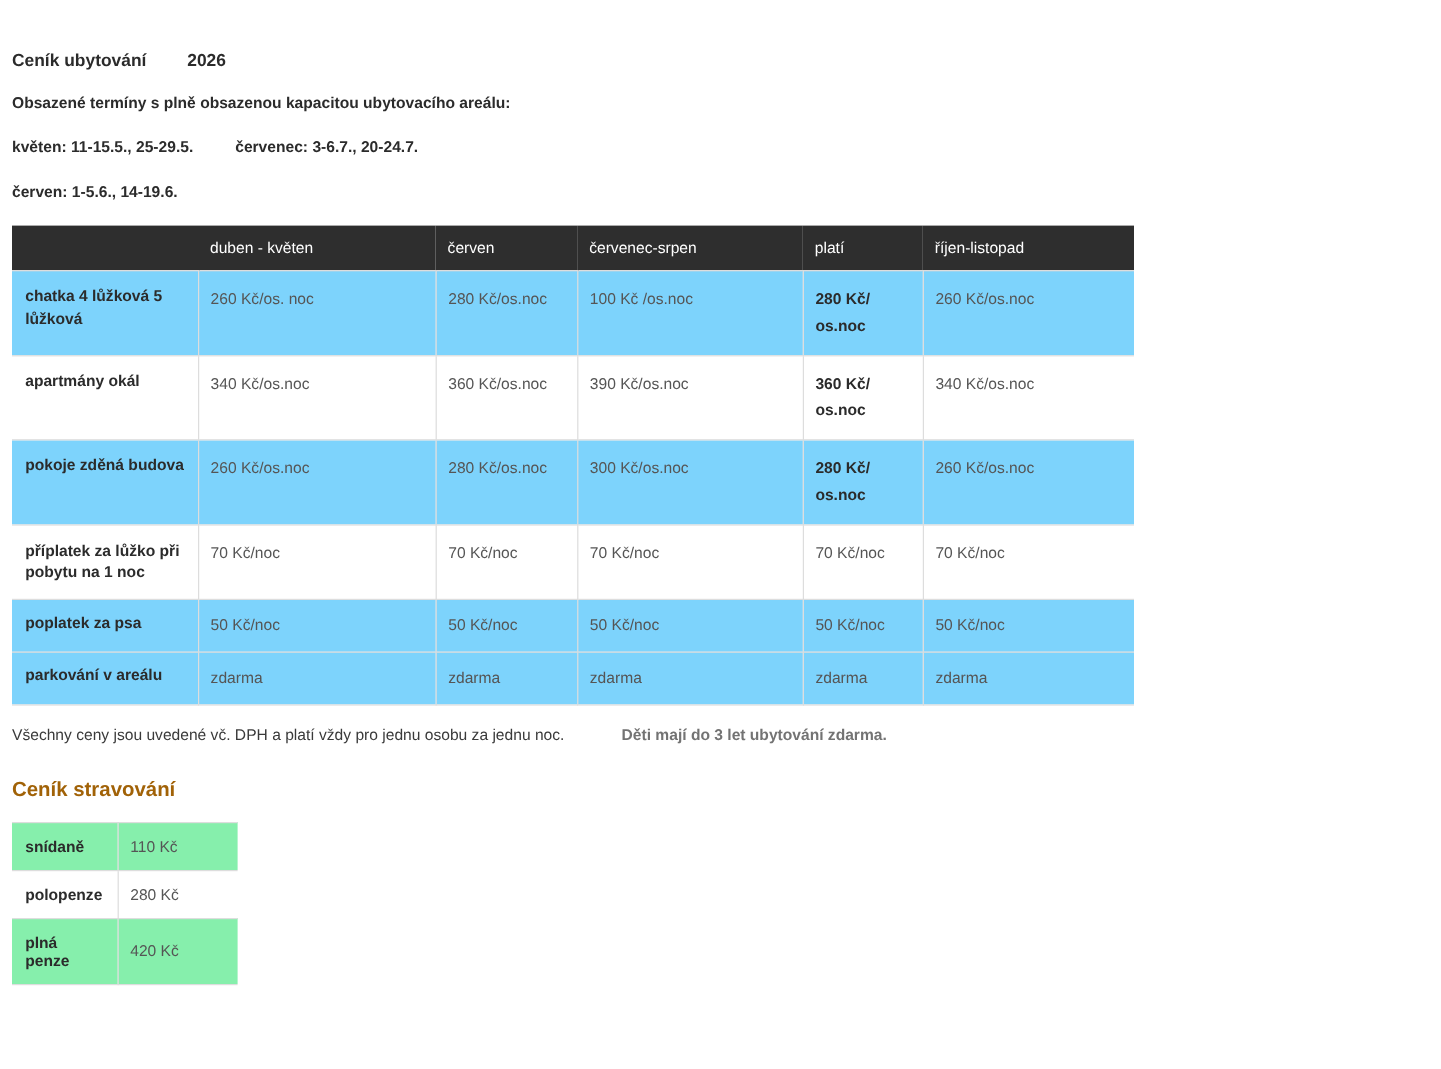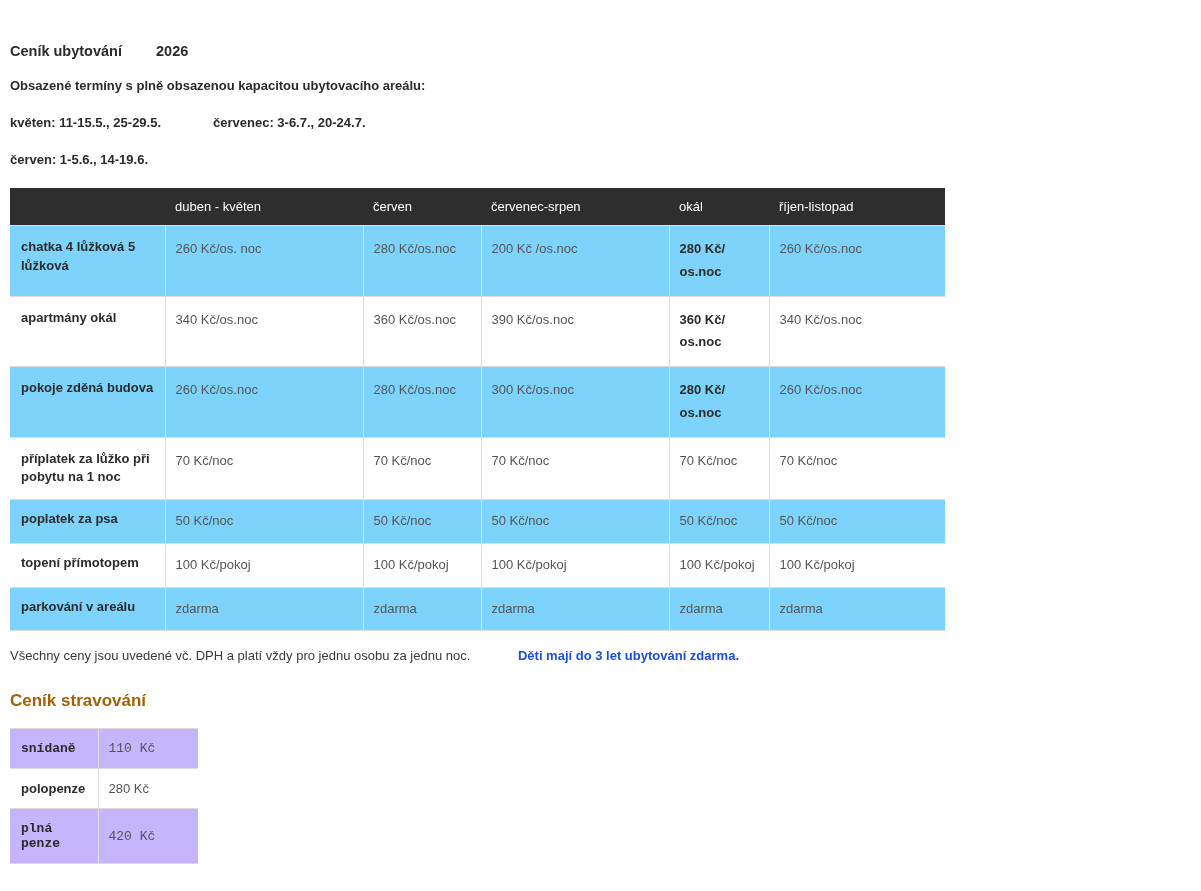--- a/index.html
+++ b/index.html
@@ -41,21 +41,21 @@
     color: #2b2b2b;
     margin-top: 19px;
   }
   .term-line {
     font-weight: bold;
     font-size: 13px;
     color: #2b2b2b;
     margin-top: 22px;
     display: flex;
   }
-  .term-line .seg1 { width: 203px; }
+  .term-line .seg1 { width: 186px; }
   .term-line .seg2 { }
 
   
   table.price {
     border-collapse: collapse;
     margin-top: 21px;
     width: 935px;
     table-layout: fixed;
   }
   table.price thead th {
@@ -108,21 +108,21 @@
   table.price tbody tr.compact th {
     padding-top: 10px;
     padding-bottom: 10px;
   }
 
   .after-table {
     font-size: 13px;
     color: #3a3a3a;
     margin-top: 17px;
   }
-  .after-table b { color: #1d4ed8; padding-left: 44px; }
+  .after-table b { color: #737373; padding-left: 44px; }
 
   
   h2.section {
     color: #a16207;
     font-size: 17px;
     font-weight: bold;
     margin: 28px 0 0 0;
   }
   table.meals {
     border-collapse: collapse;
@@ -143,21 +143,21 @@
   }
   table.meals td {
     font-size: 13px;
     color: #555555;
     padding: 12px 10px;
     border: 1px solid #dddddd;
     border-right: none;
     vertical-align: middle;
   }
   table.meals tr.shade th,
-  table.meals tr.shade td { background: #c4b5fd; font-family: Liberation Mono, monospace; }
+  table.meals tr.shade td { background: #86efac; }
 
   .after-meals {
     font-size: 13px;
     color: #3a3a3a;
     margin-top: 20px;
   }
 </style>
 </head>
 <body>
 
@@ -188,31 +188,31 @@
         <col class="c4">
         <col class="c5">
         <col class="c6">
     </colgroup>
     <thead>
       <tr>
         <th class="corner"></th>
         <th>duben - květen</th>
         <th>červen</th>
         <th>červenec-srpen</th>
-        <th>okál</th>
+        <th>platí</th>
         <th>říjen-listopad</th>
       </tr>
     </thead>
     <tbody>
 
       <tr class="shade">
         <th>chatka 4 lůžková 5 lůžková</th>
         <td>260 Kč/os. noc</td>
         <td>280 Kč/os.noc</td>
-        <td>200 Kč /os.noc</td>
+        <td>100 Kč /os.noc</td>
         <td class="bold-cell">280 Kč/ os.noc</td>
         <td>260 Kč/os.noc</td>
       </tr>
 
       <tr>
         <th>apartmány okál</th>
         <td>340 Kč/os.noc</td>
         <td>360 Kč/os.noc</td>
         <td>390 Kč/os.noc</td>
         <td class="bold-cell">360 Kč/ os.noc</td>
@@ -239,28 +239,20 @@
 
       <tr class="shade compact">
         <th>poplatek za psa</th>
         <td>50 Kč/noc</td>
         <td>50 Kč/noc</td>
         <td>50 Kč/noc</td>
         <td>50 Kč/noc</td>
         <td>50 Kč/noc</td>
       </tr>
 
-      <tr class="compact">
-        <th>topení přímotopem</th>
-        <td>100 Kč/pokoj</td>
-        <td>100 Kč/pokoj</td>
-        <td>100 Kč/pokoj</td>
-        <td>100 Kč/pokoj</td>
-        <td>100 Kč/pokoj</td>
-      </tr>
 
       <tr class="shade compact">
         <th>parkování v areálu</th>
         <td>zdarma</td>
         <td>zdarma</td>
         <td>zdarma</td>
         <td>zdarma</td>
         <td>zdarma</td>
       </tr>
 

